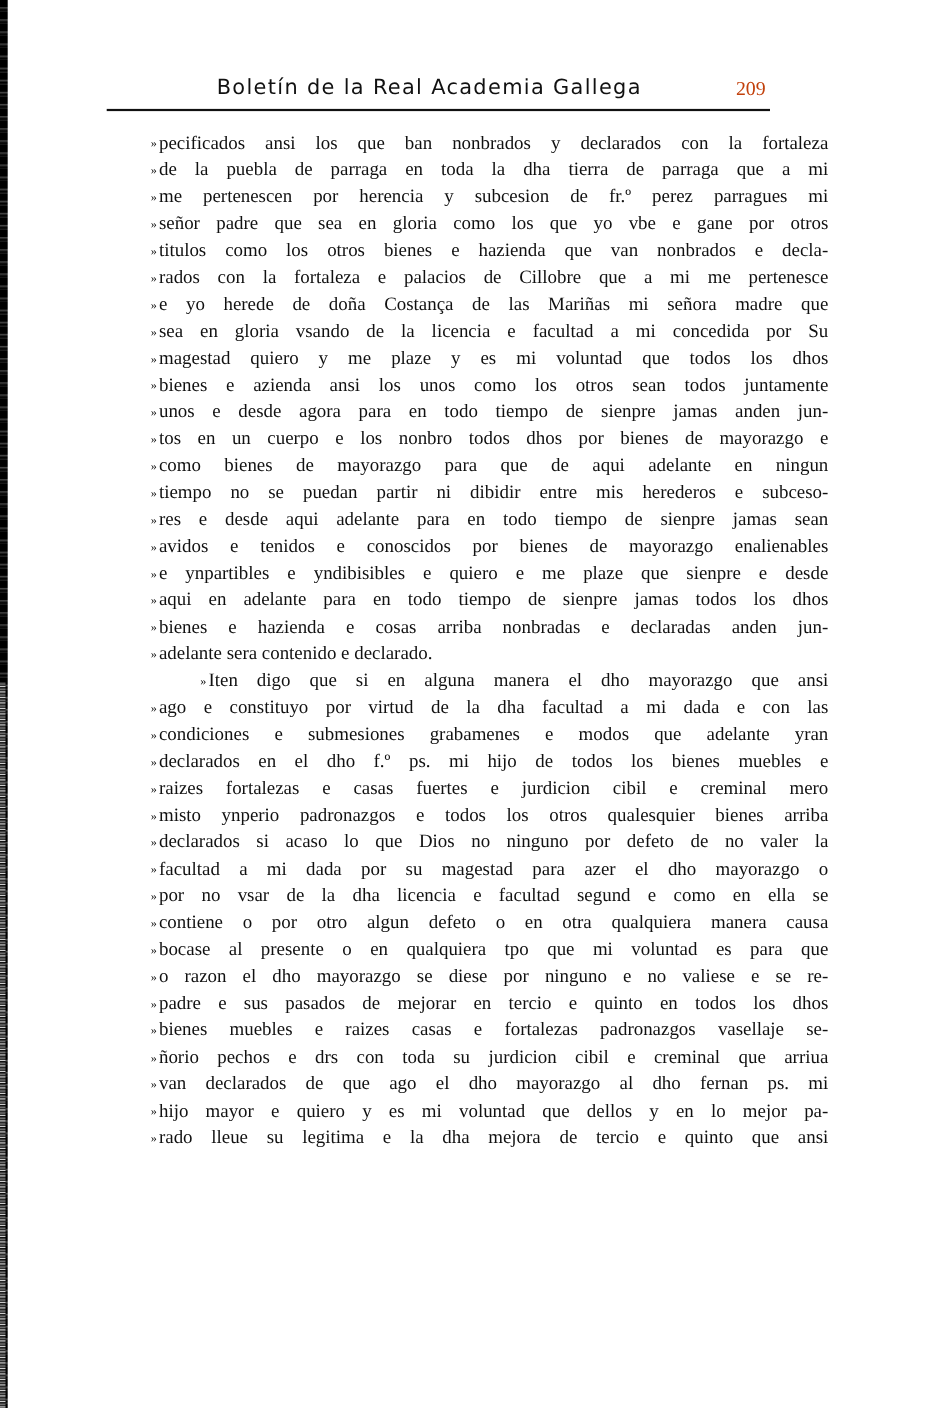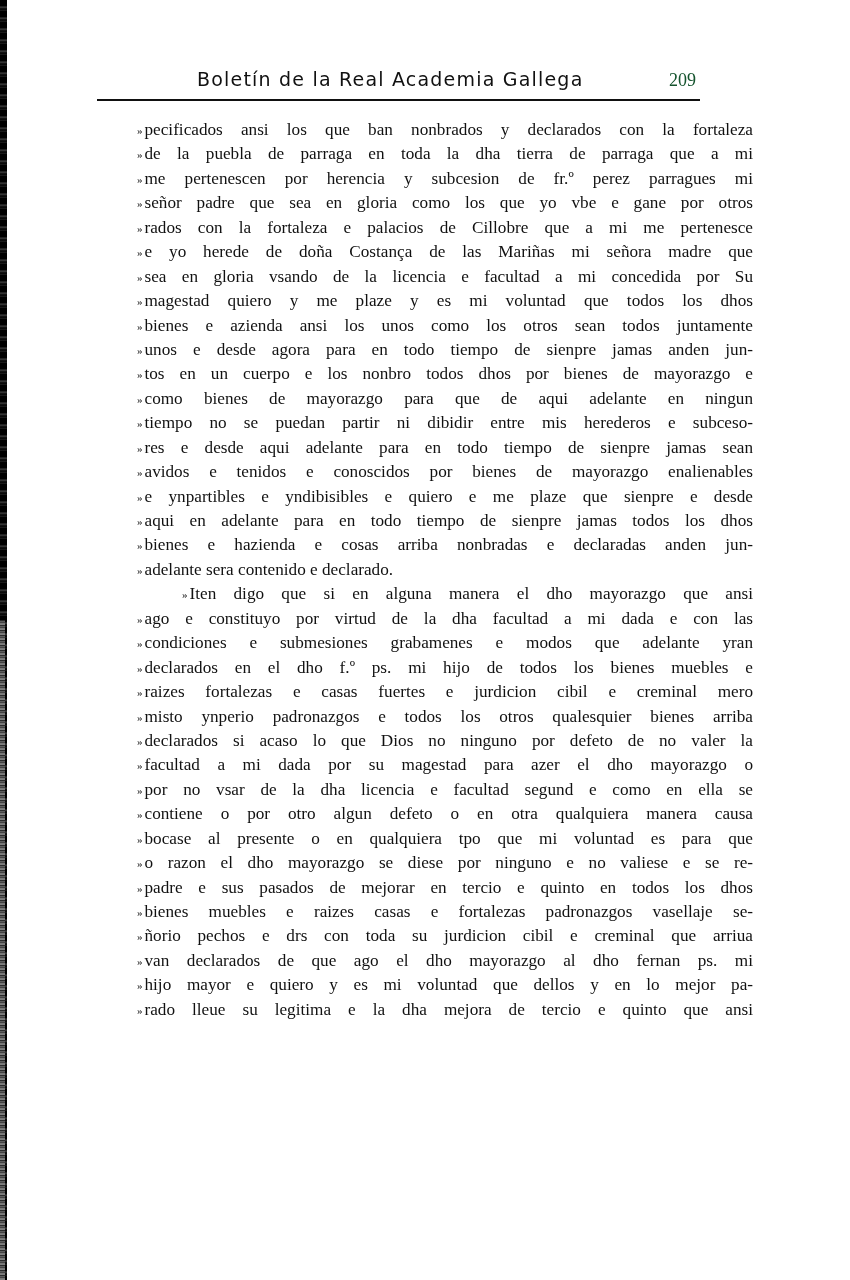--- a/index.html
+++ b/index.html
@@ -47,21 +47,21 @@
       letter-spacing: 1.2px;
       color: #111;
       white-space: nowrap;
     }
     .page-number {
       position: absolute;
       right: 4px;
       top: 4px;
       font-family: "Liberation Serif", serif;
       font-size: 18px;
-      color: #14532d;
+      color: #c2410c;
       text-align: center;
     }
     .head-rule {
       position: absolute;
       left: 97px;
       top: 99px;
       width: 603px;
       height: 2px;
       background: #111;
     }
@@ -103,20 +103,21 @@
   <span class="running-title">Boletín de la Real Academia Gallega</span>
   <span class="page-number">209</span>
 </div>
 <div class="head-rule"></div>
 
 <div class="body-text" id="body-text">
   <div class="line"><span class="quote-mark">»</span><span>pecificados ansi los que ban nonbrados y declarados con la fortaleza</span></div>
   <div class="line"><span class="quote-mark">»</span><span>de la puebla de parraga en toda la dha tierra de parraga que a mi</span></div>
   <div class="line"><span class="quote-mark">»</span><span>me pertenescen por herencia y subcesion de fr.º perez parragues mi</span></div>
   <div class="line"><span class="quote-mark">»</span><span>señor padre que sea en gloria como los que yo vbe e gane por otros</span></div>
+  <div class="line"><span class="quote-mark">»</span><span>titulos como los otros bienes e hazienda que van nonbrados e decla-</span></div>
   <div class="line"><span class="quote-mark">»</span><span>rados con la fortaleza e palacios de Cillobre que a mi me pertenesce</span></div>
   <div class="line"><span class="quote-mark">»</span><span>e yo herede de doña Costança de las Mariñas mi señora madre que</span></div>
   <div class="line"><span class="quote-mark">»</span><span>sea en gloria vsando de la licencia e facultad a mi concedida por Su</span></div>
   <div class="line"><span class="quote-mark">»</span><span>magestad quiero y me plaze y es mi voluntad que todos los dhos</span></div>
   <div class="line"><span class="quote-mark">»</span><span>bienes e azienda ansi los unos como los otros sean todos juntamente</span></div>
   <div class="line"><span class="quote-mark">»</span><span>unos e desde agora para en todo tiempo de sienpre jamas anden jun-</span></div>
   <div class="line"><span class="quote-mark">»</span><span>tos en un cuerpo e los nonbro todos dhos por bienes de mayorazgo e</span></div>
   <div class="line"><span class="quote-mark">»</span><span>como bienes de mayorazgo para que de aqui adelante en ningun</span></div>
   <div class="line"><span class="quote-mark">»</span><span>tiempo no se puedan partir ni dibidir entre mis herederos e subceso-</span></div>
   <div class="line"><span class="quote-mark">»</span><span>res e desde aqui adelante para en todo tiempo de sienpre jamas sean</span></div>

